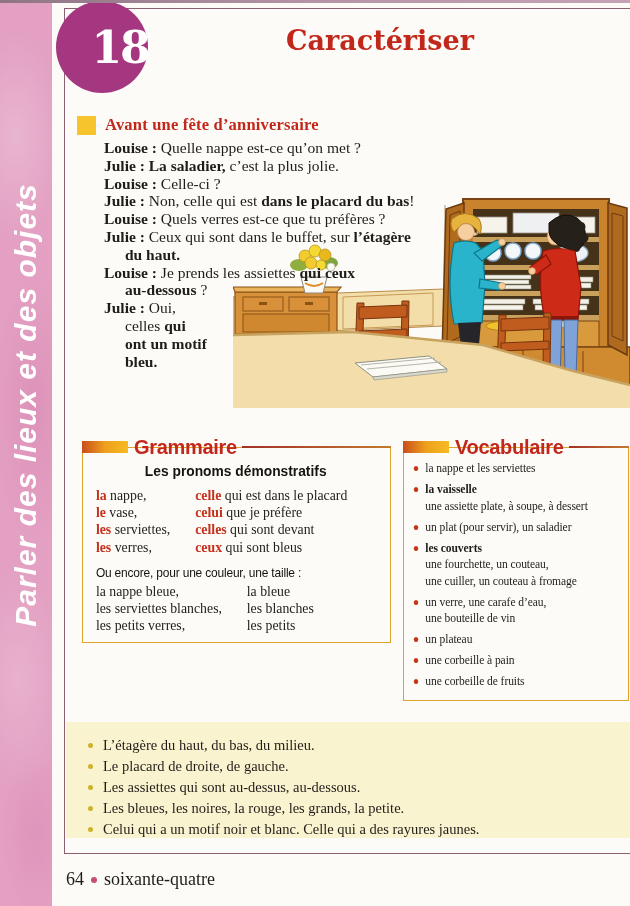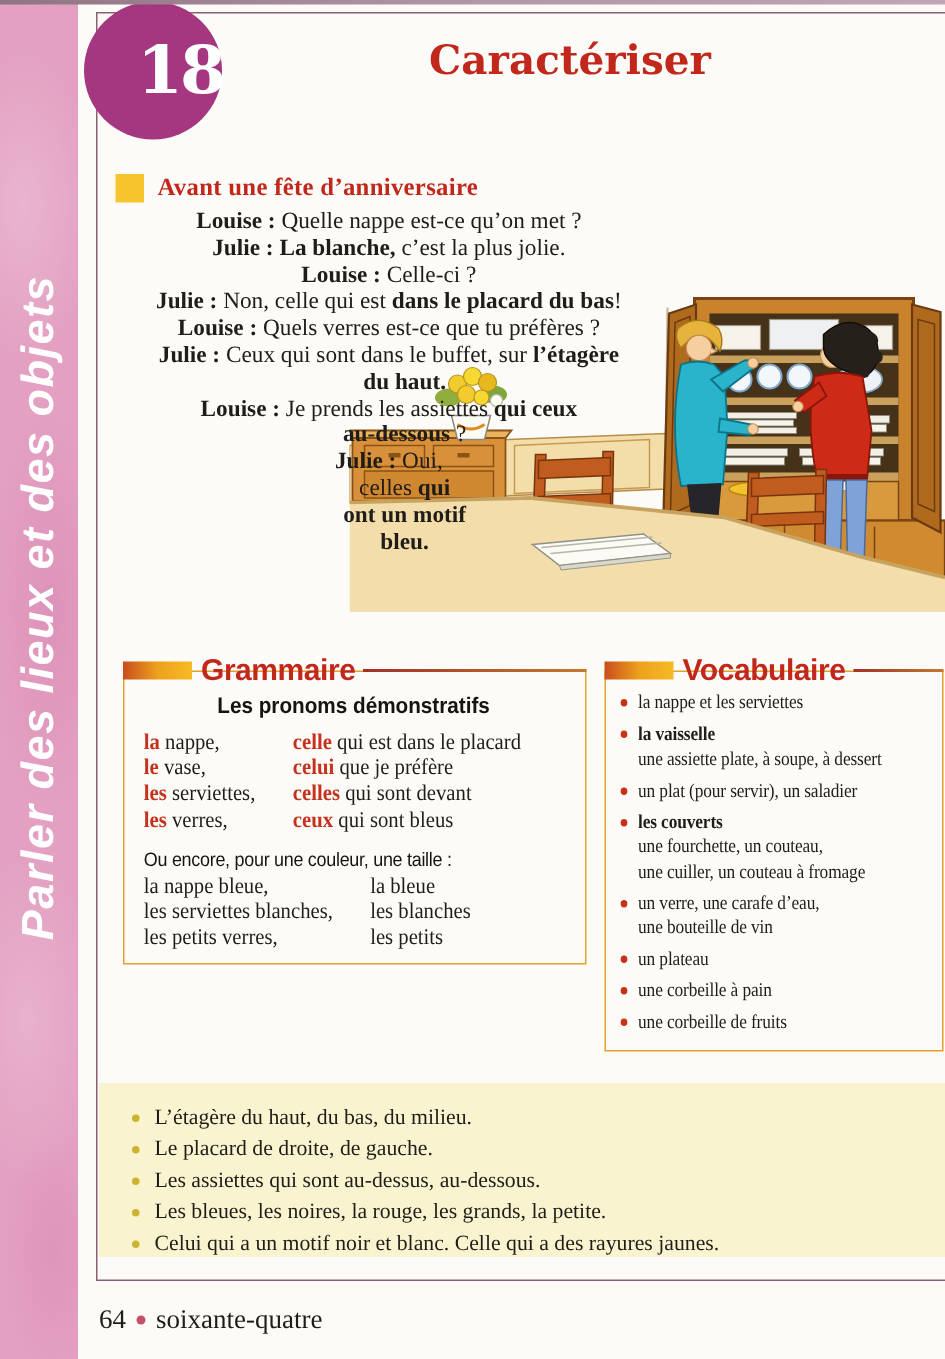--- a/index.html
+++ b/index.html
@@ -23,21 +23,21 @@
   
   .unit-circle{position:absolute;left:56px;top:1px;width:92px;height:92px;border-radius:50%;
         background:#a43780;display:flex;align-items:center;justify-content:center;z-index:6;}
   .unit-number{font-family:"DejaVu Serif",serif;font-weight:bold;font-size:44px;color:#fff;letter-spacing:-2px;margin-left:36px;}
   .page-title{position:absolute;left:100px;top:25px;width:560px;margin:0;text-align:center;
         font-family:"DejaVu Serif",serif;font-weight:bold;font-size:27px;color:#c2271b;}
   
   .section-heading{position:absolute;left:77px;top:115px;display:flex;align-items:center;z-index:2;}
   .sq{width:19px;height:19px;background:#f6c52e;margin-right:9px;}
   .sh-text{font-weight:bold;font-size:16.5px;color:#c2271b;letter-spacing:0.2px;}
-  .dialogue{position:absolute;left:104px;top:139px;font-size:15.5px;z-index:2;text-align:center;}
+  .dialogue{position:absolute;left:104px;top:139px;font-size:15.5px;z-index:2;}
   .dline{height:17.8px;line-height:17.8px;white-space:nowrap;}
   .dline.ind{margin-left:21px;}
   .illus{position:absolute;left:233px;top:193px;width:397px;height:215px;z-index:1;}
   
   .box{position:absolute;border:1.5px solid #dfa22b;}
   .grammar-box{left:82px;top:447px;width:307px;height:194px;}
   .vocab-box{left:403px;top:447px;width:224px;height:252px;}
   .box-header{position:absolute;top:-12px;left:-1px;right:-1px;display:flex;align-items:center;}
   .hbar{width:46px;height:12px;background:linear-gradient(90deg,#c94d1c,#eda01d,#f6bb24);}
   .htext{font-family:"Liberation Sans",sans-serif;font-weight:bold;font-size:20px;color:#c2271b;
@@ -97,21 +97,21 @@
   </div>
   <h1 class="page-title">Caractériser</h1>
 
   <div class="section-heading">
     <span class="sq"></span>
     <span class="sh-text">Avant une fête d’anniversaire</span>
   </div>
 
   <div class="dialogue" id="dialogue">
       <div class="dline"><b>Louise : </b><span>Quelle nappe est-ce qu’on met ?</span></div>
-      <div class="dline"><b>Julie : </b><b>La blanche,</b><span> c’est la plus jolie.</span></div>
+      <div class="dline"><b>Julie : </b><b>La saladier,</b><span> c’est la plus jolie.</span></div>
       <div class="dline"><b>Louise : </b><span>Celle-ci ?</span></div>
       <div class="dline"><b>Julie : </b><span>Non, celle qui est </span><b>dans le placard du bas</b><span>!</span></div>
       <div class="dline"><b>Louise : </b><span>Quels verres est-ce que tu préfères ?</span></div>
       <div class="dline"><b>Julie : </b><span>Ceux qui sont dans le buffet, sur </span><b>l’étagère</b></div>
       <div class="dline ind"><b>du haut.</b></div>
       <div class="dline"><b>Louise : </b><span>Je prends les assiettes </span><b>qui ceux</b></div>
       <div class="dline ind"><b>au-dessous</b><span> ?</span></div>
       <div class="dline"><b>Julie : </b><span>Oui,</span></div>
       <div class="dline ind"><span>celles </span><b>qui</b></div>
       <div class="dline ind"><b>ont un motif</b></div>

